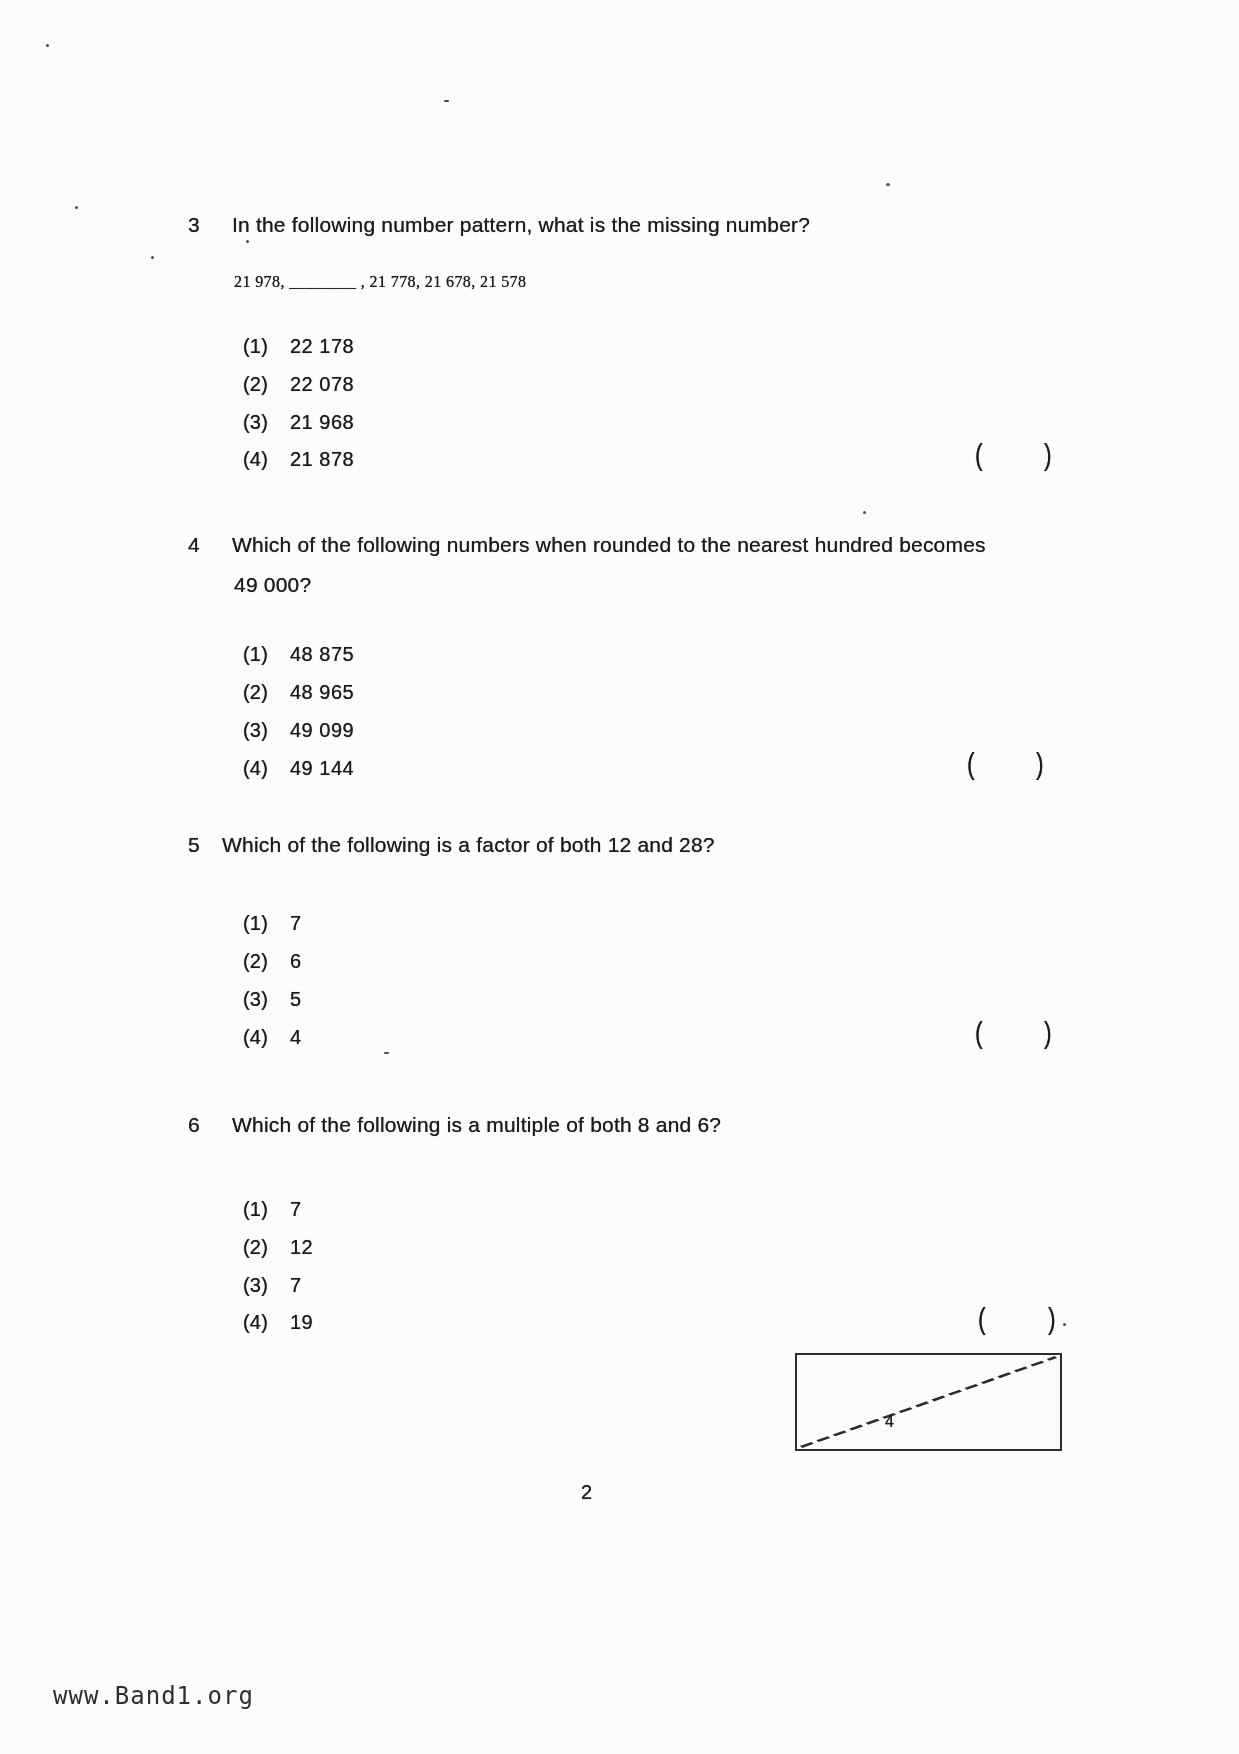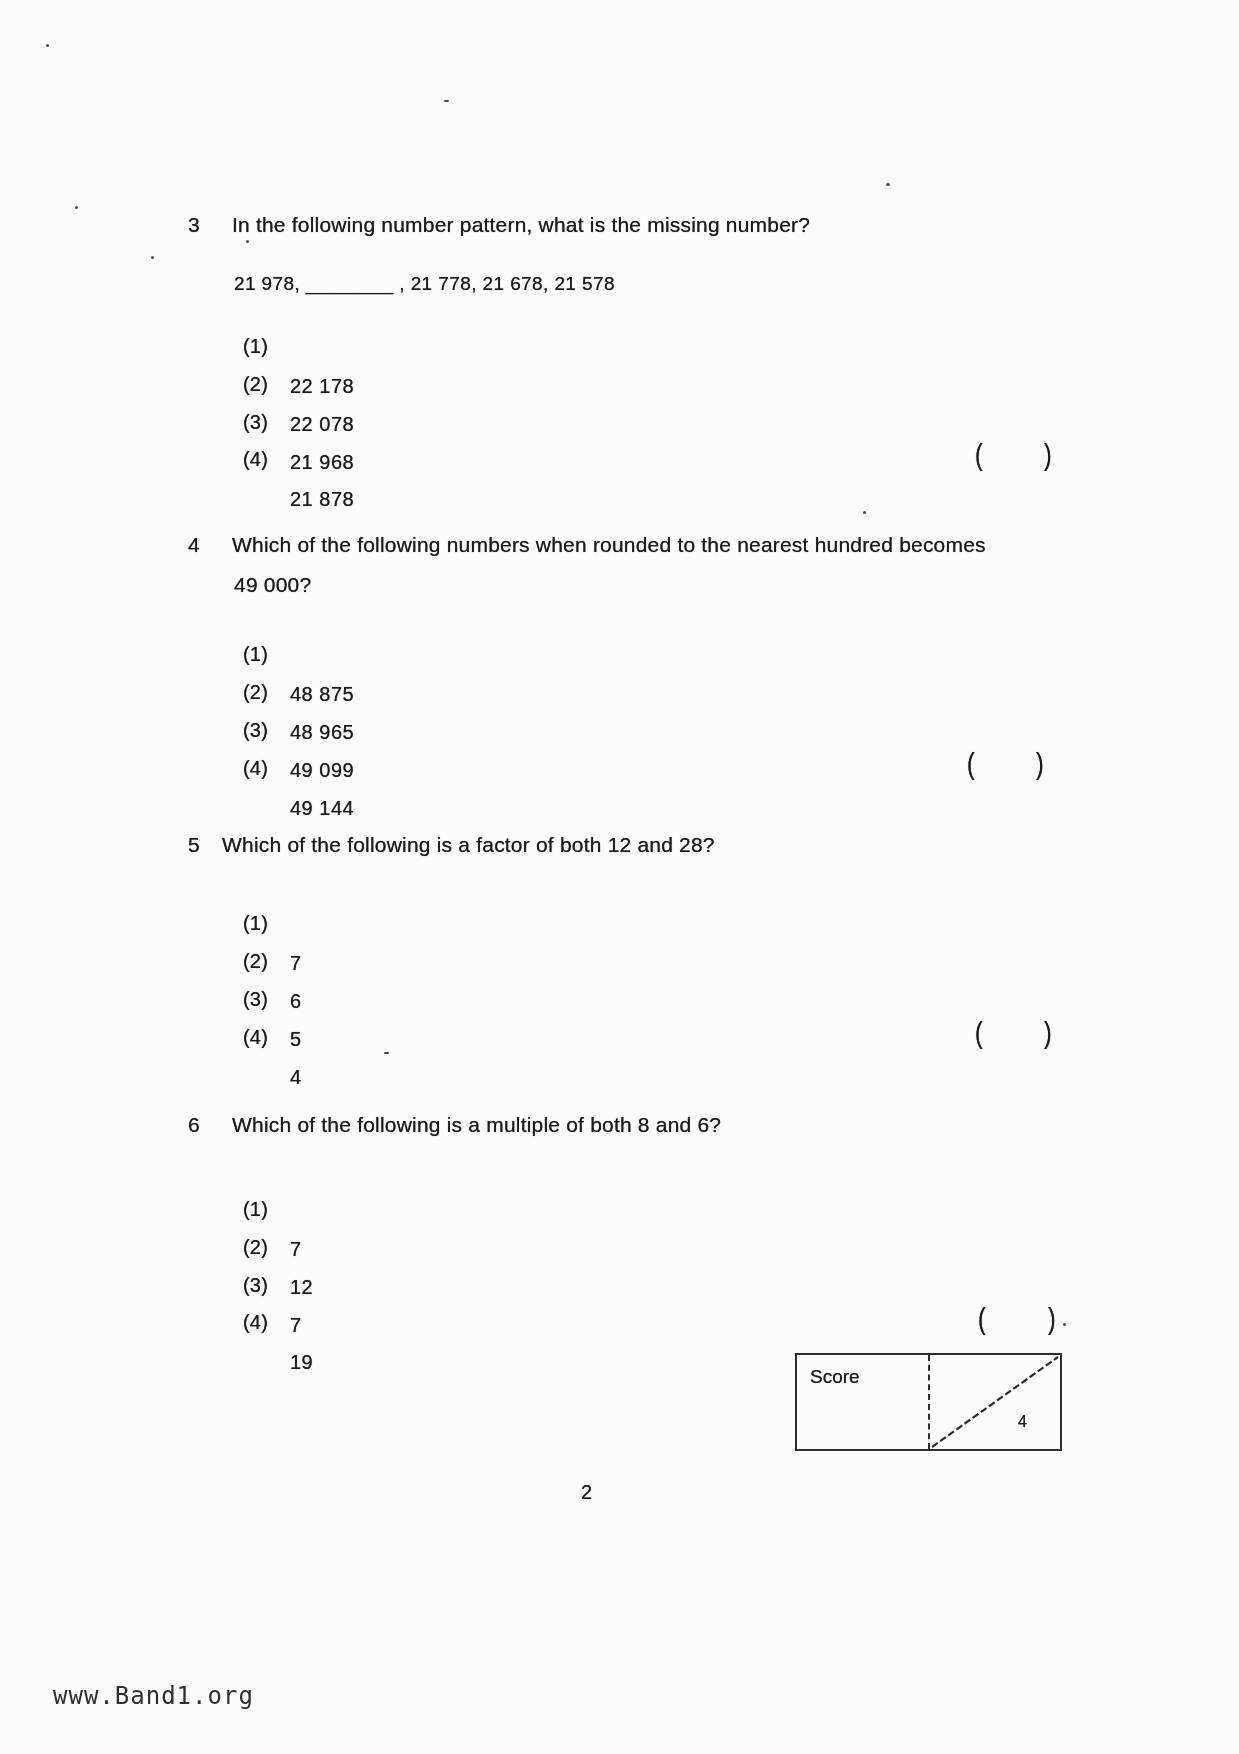--- a/index.html
+++ b/index.html
@@ -21,23 +21,23 @@
   .ink {
     position: absolute;
     white-space: nowrap;
     line-height: 1;
     color: #1b1b1b;
     text-shadow: 0 0 0.7px rgba(20,20,20,0.85);
     letter-spacing: 0.2px;
   }
   .qnum   { font-size: 21px; }
   .qtext  { font-size: 21px; }
-  .seq    { font-size: 19px; letter-spacing: 0.4px; }
+  .seq    { font-size: 16px; letter-spacing: 0.4px; font-family: Liberation Serif, serif; }
   .optm   { font-size: 20px; }
-  .optv   { font-size: 20px; letter-spacing: 0.5px; margin-top: 40px; }
+  .optv   { font-size: 20px; letter-spacing: 0.5px; }
   .bracket{ font-size: 23px; transform: scaleY(1.25); transform-origin: center; }
   .pagenum{ font-size: 20px; }
   .watermark {
     position: absolute;
     left: 53px;
     top: 1682px;
     font-family: "DejaVu Sans Mono", monospace;
     font-size: 24px;
     color: #2e2e2e;
     letter-spacing: 1px;
@@ -164,23 +164,20 @@
     <span class="ink optm" style="left:243px; top:1275px">(3)</span>
     <span class="ink optv" style="left:290px; top:1275px">7</span>
     <span class="ink optm" style="left:243px; top:1312px">(4)</span>
     <span class="ink optv" style="left:290px; top:1312px">19</span>
 
     <span class="ink bracket" style="left:978px;  top:1308px">(</span>
     <span class="ink bracket" style="left:1048px; top:1308px">)</span>
   </section>
 
   <div class="score-box">
-    <div class="score-left">
-      <span class="score-label">Score</span>
-    </div>
     <div class="score-right">
       <svg viewBox="0 0 130 94" preserveAspectRatio="none">
         <line x1="2" y1="92" x2="128" y2="2" stroke="#2c2c2c" stroke-width="2.2" stroke-dasharray="7 3"></line>
       </svg>
       <span class="score-marks">4</span>
     </div>
   </div>
 
   <span class="ink pagenum" style="left:581px; top:1482px">2</span>
 

